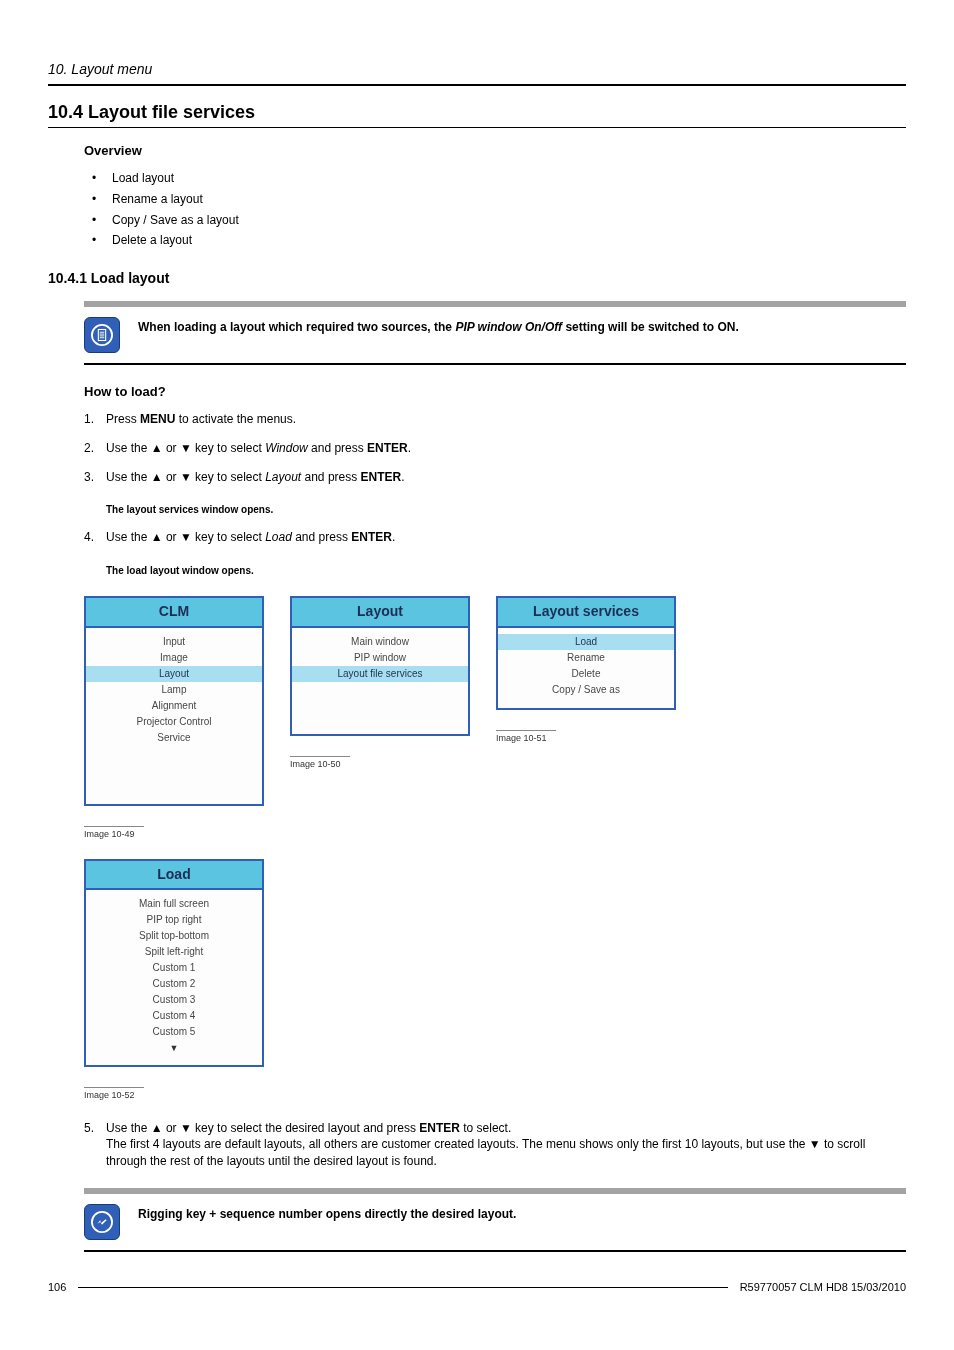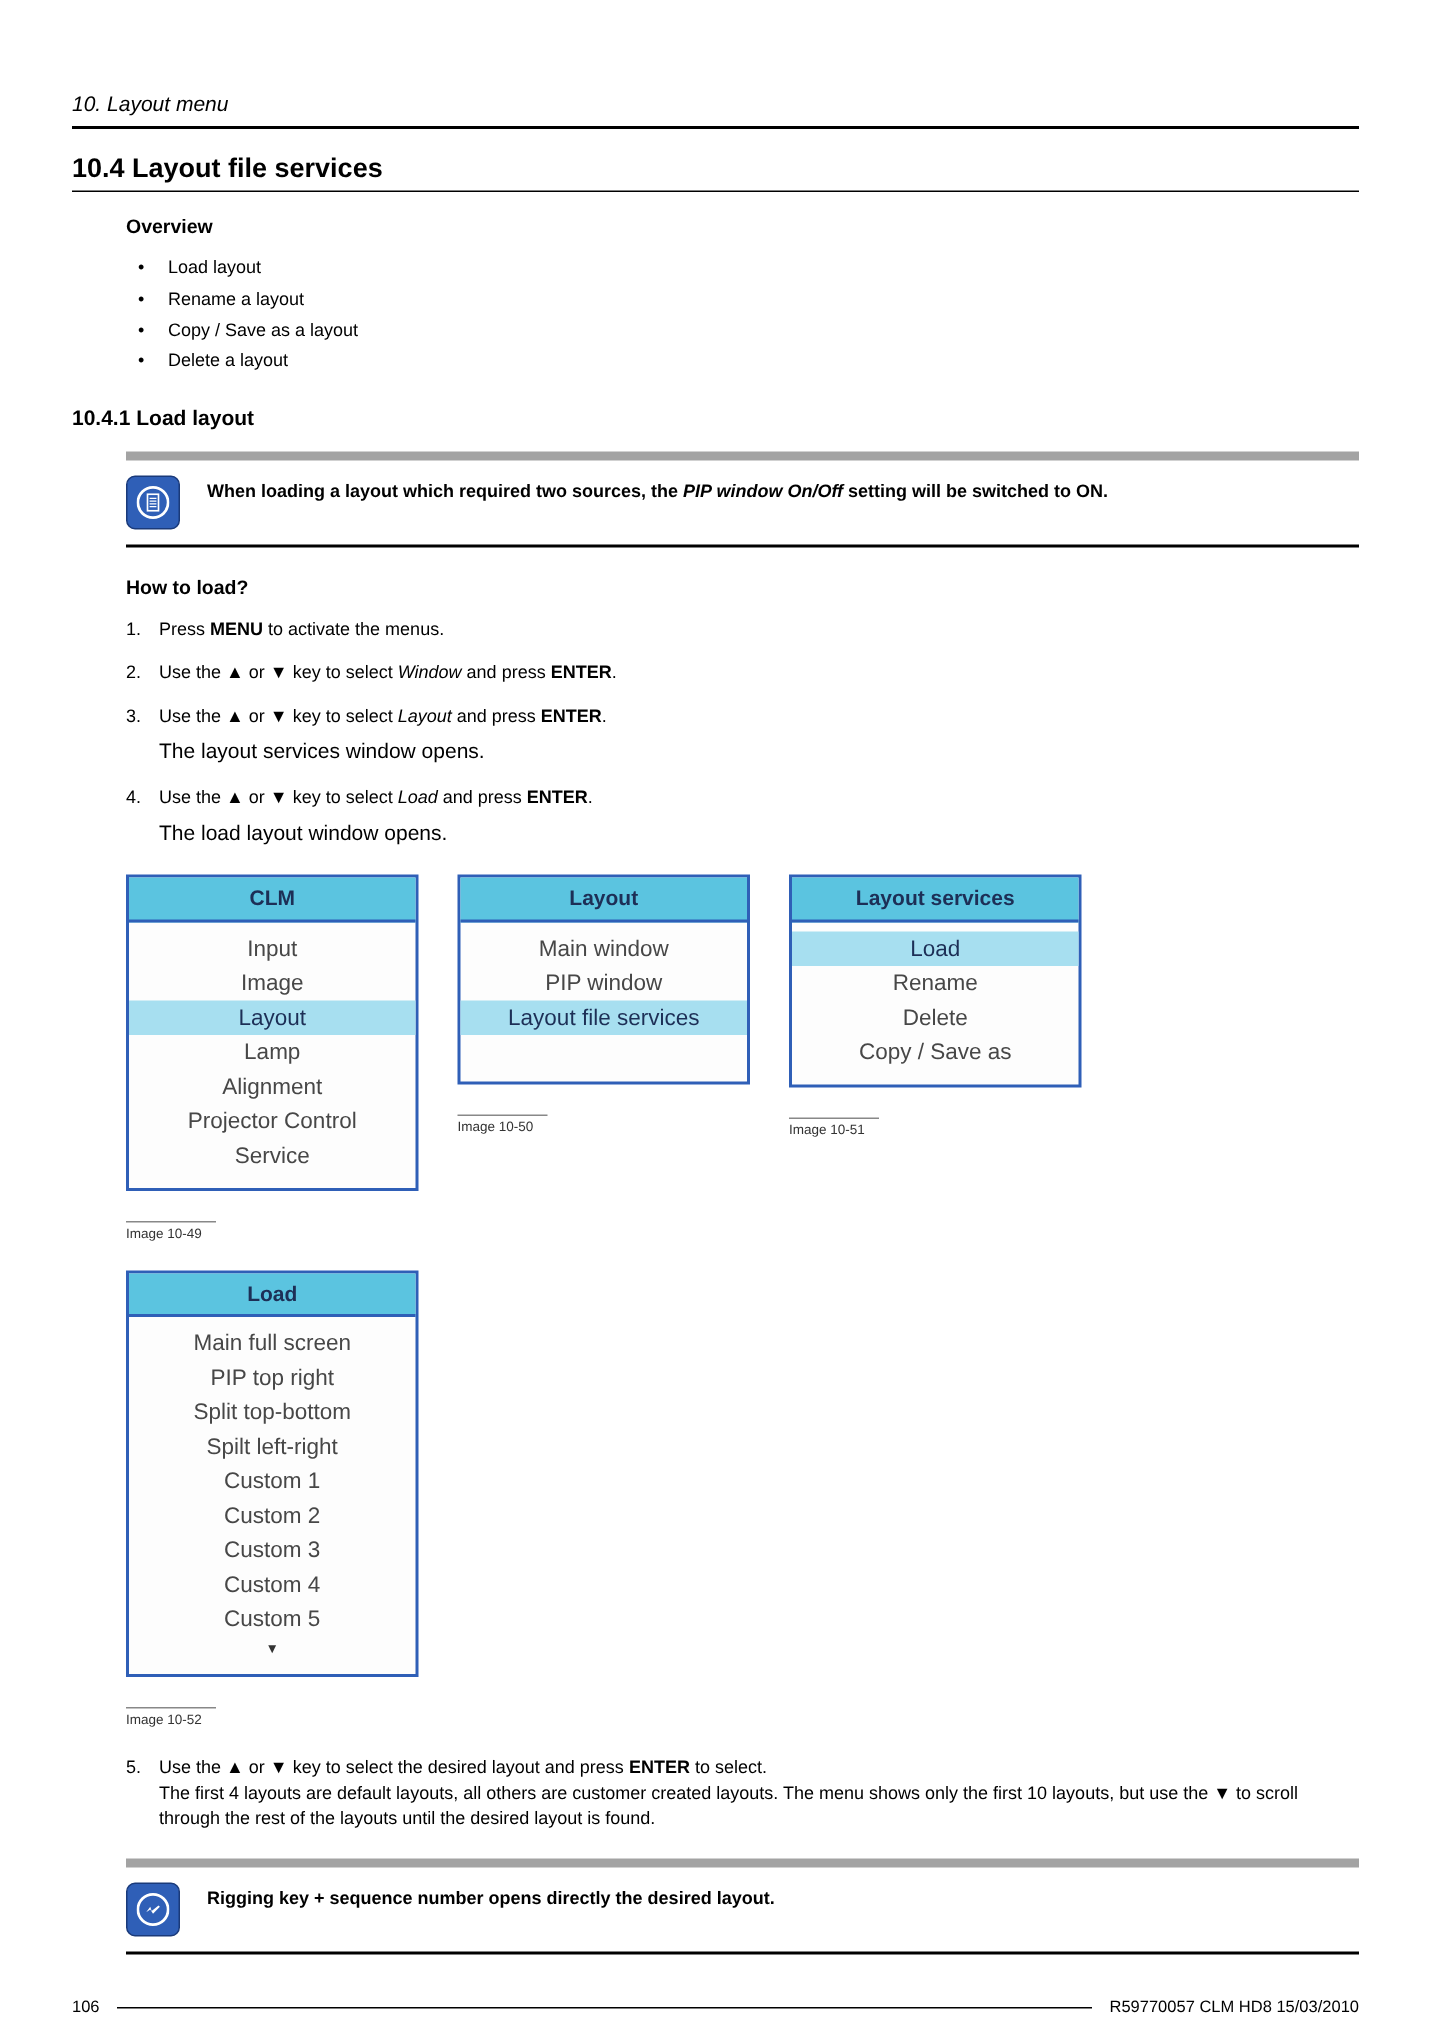--- a/index.html
+++ b/index.html
@@ -97,54 +97,55 @@
     position: relative;
     padding-left: 22px;
     margin-bottom: 12px;
   }
   .ol li::before {
     content: counter(step) ".";
     position: absolute;
     left: 0;
   }
   .ol .sub {
-    margin-top: 6px;
-    font-size: 14px;
+    margin-top: 18px;
+    font-size: 10px;
+    font-weight: bold;
   }
   .bold { font-weight: bold; }
   .ital { font-style: italic; }
   .menus-row {
     display: flex;
     gap: 26px;
     align-items: flex-start;
     margin-bottom: 18px;
   }
   .menu-wrap { display: flex; flex-direction: column; }
   .menu-box {
-    width: 195px;
+    width: 180px;
     border: 2px solid #2f5fb7;
     background: #fdfdfd;
     font-family: Arial, sans-serif;
     color: #3c3c3c;
     text-align: center;
     padding-bottom: 10px;
     min-height: 60px;
   }
   .menu-title {
     background: #5bc4e0;
     color: #1d2f56;
     font-weight: bold;
     font-size: 14px;
     padding: 4px 0;
     border-bottom: 2px solid #2f5fb7;
     margin-bottom: 6px;
   }
   .menu-item {
     padding: 1px 0;
-    font-size: 15px;
+    font-size: 10px;
     color: #474747;
   }
   .menu-item.sel {
     background: #a7dff0;
     color: #1d2f56;
   }
   .menu-arrow {
     font-size: 9px;
     color: #333;
     padding-top: 2px;

